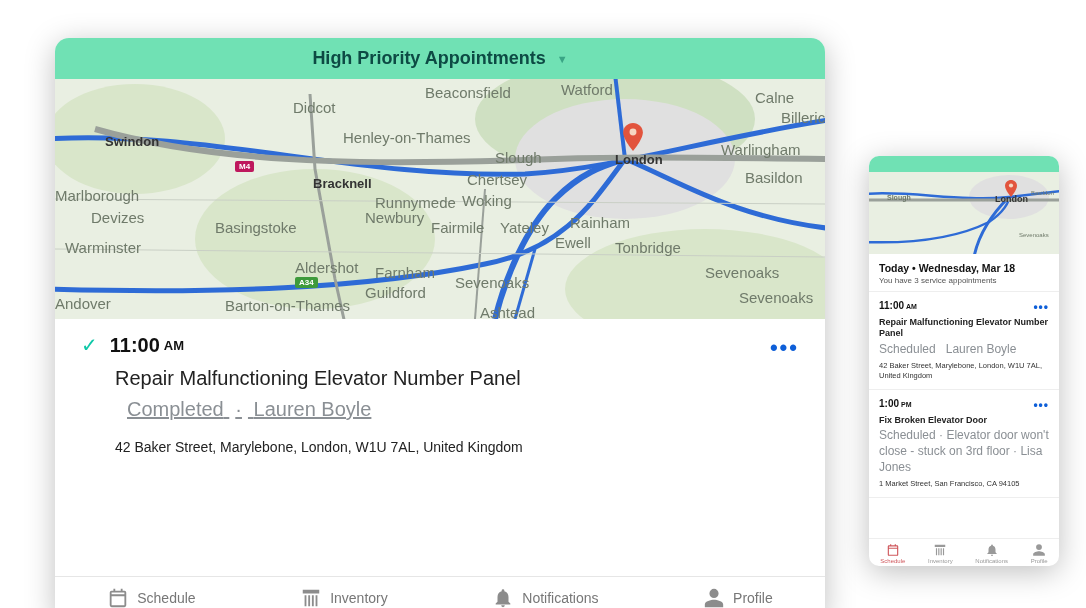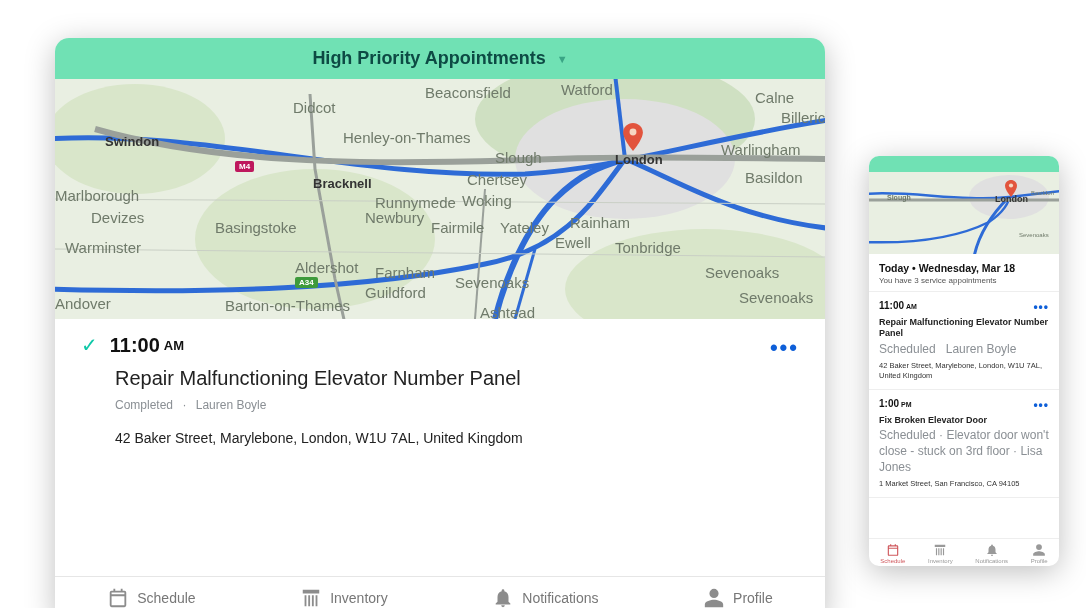--- a/index.html
+++ b/index.html
@@ -59,21 +59,21 @@
   }
   .check { color: #0fc8a8; font-size: 20px; margin-right: 12px; }
   .time { font-size: 20px; font-weight: 700; color: #111; }
   .ampm { font-size: 13px; font-weight: 600; margin-left: 4px; color: #111;}
   .dots {
     position: absolute; right: 26px; top: 16px;
     color: #0e5fd8; font-size: 22px; letter-spacing: 2px; font-weight: 900;
     cursor: pointer;
   }
   .apt-title { font-size: 20px; color: #222; margin: 10px 0 8px 34px; }
-  .apt-meta { font-size: 12px; color: #8a8f94; margin-left: 34px; }
+  .apt-meta { font-size: 20px; color: #8a8f94; margin-left: 46px; text-decoration: underline; }
   .apt-meta .sep { margin: 0 6px; color:#8a8f94; }
   .apt-addr { font-size: 14px; color: #222; margin: 18px 0 0 34px; }
 
   .tablet-nav {
     border-top: 1px solid #e6e6e6;
     display: flex;
     justify-content: space-around;
     align-items: center;
     padding: 10px 0 12px 0;
   }

